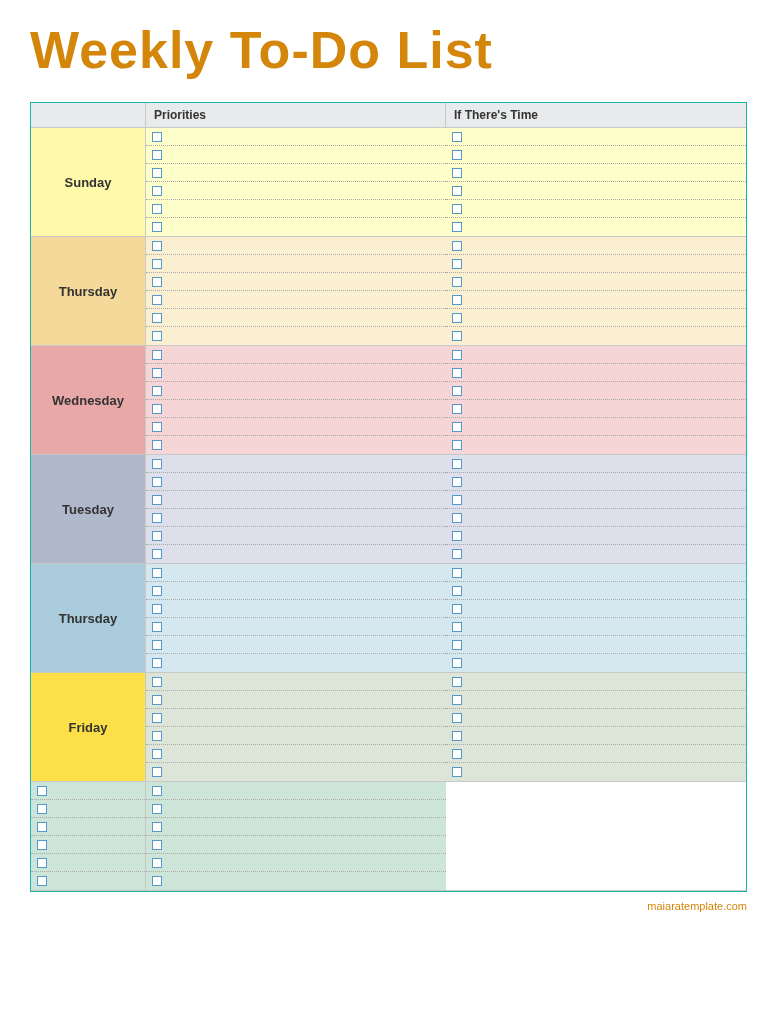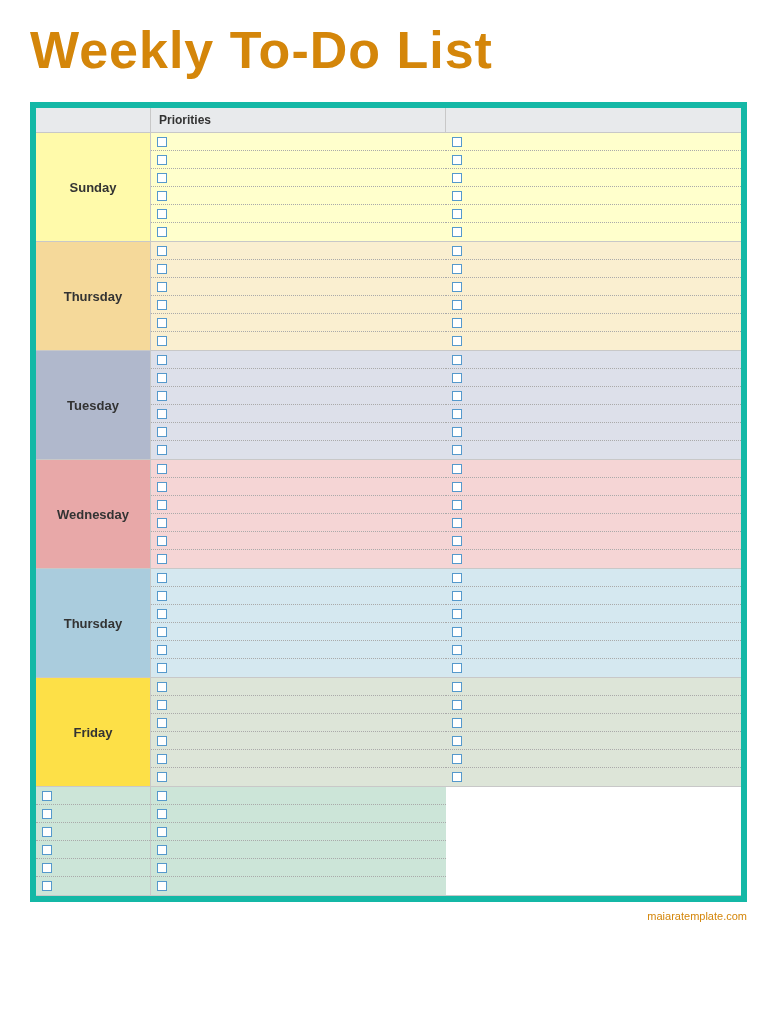--- a/index.html
+++ b/index.html
@@ -15,21 +15,21 @@
     h1 {
       color: #d4860a;
       font-size: 52px;
       font-weight: bold;
       margin-bottom: 22px;
       letter-spacing: 1px;
     }
 
     .table-container {
       width: 100%;
-      border: 6px solid #14b8a6;
+      border: 1px solid #14b8a6;
       margin-top: 21px;
     }
 
     .header-row {
       display: grid;
       grid-template-columns: 115px 1fr 1fr;
       background: #e8eaec;
       border-bottom: 1px solid #c8c8c8;
     }
 
@@ -126,20 +126,21 @@
   </style>
 </head>
 <body>
 
 <h1>Weekly To-Do List</h1>
 
 <div class="table-container">
   <div class="header-row">
     <div class="header-cell"></div>
     <div class="header-cell">Priorities</div>
+    <div class="header-cell">If There's Time</div>
   </div>
 
   <div id="days-container">
       <div class="day-section sunday">
         <div class="day-label-cell">Sunday</div>
         <div class="tasks-col">
           <div class="task-row">
             <div class="checkbox"></div>
           </div>
           <div class="task-row">
@@ -215,65 +216,65 @@
             <div class="checkbox"></div>
           </div>
           <div class="task-row">
             <div class="checkbox"></div>
           </div>
           <div class="task-row">
             <div class="checkbox"></div>
           </div>
         </div>
       </div>
+      <div class="day-section wednesday">
+        <div class="day-label-cell">Wednesday</div>
+        <div class="tasks-col">
+          <div class="task-row">
+            <div class="checkbox"></div>
+          </div>
+          <div class="task-row">
+            <div class="checkbox"></div>
+          </div>
+          <div class="task-row">
+            <div class="checkbox"></div>
+          </div>
+          <div class="task-row">
+            <div class="checkbox"></div>
+          </div>
+          <div class="task-row">
+            <div class="checkbox"></div>
+          </div>
+          <div class="task-row">
+            <div class="checkbox"></div>
+          </div>
+        </div>
+        <div class="tasks-col">
+          <div class="task-row">
+            <div class="checkbox"></div>
+          </div>
+          <div class="task-row">
+            <div class="checkbox"></div>
+          </div>
+          <div class="task-row">
+            <div class="checkbox"></div>
+          </div>
+          <div class="task-row">
+            <div class="checkbox"></div>
+          </div>
+          <div class="task-row">
+            <div class="checkbox"></div>
+          </div>
+          <div class="task-row">
+            <div class="checkbox"></div>
+          </div>
+        </div>
+      </div>
       <div class="day-section tuesday">
         <div class="day-label-cell">Tuesday</div>
-        <div class="tasks-col">
-          <div class="task-row">
-            <div class="checkbox"></div>
-          </div>
-          <div class="task-row">
-            <div class="checkbox"></div>
-          </div>
-          <div class="task-row">
-            <div class="checkbox"></div>
-          </div>
-          <div class="task-row">
-            <div class="checkbox"></div>
-          </div>
-          <div class="task-row">
-            <div class="checkbox"></div>
-          </div>
-          <div class="task-row">
-            <div class="checkbox"></div>
-          </div>
-        </div>
-        <div class="tasks-col">
-          <div class="task-row">
-            <div class="checkbox"></div>
-          </div>
-          <div class="task-row">
-            <div class="checkbox"></div>
-          </div>
-          <div class="task-row">
-            <div class="checkbox"></div>
-          </div>
-          <div class="task-row">
-            <div class="checkbox"></div>
-          </div>
-          <div class="task-row">
-            <div class="checkbox"></div>
-          </div>
-          <div class="task-row">
-            <div class="checkbox"></div>
-          </div>
-        </div>
-      </div>
-      <div class="day-section wednesday">
-        <div class="day-label-cell">Wednesday</div>
         <div class="tasks-col">
           <div class="task-row">
             <div class="checkbox"></div>
           </div>
           <div class="task-row">
             <div class="checkbox"></div>
           </div>
           <div class="task-row">
             <div class="checkbox"></div>
           </div>

